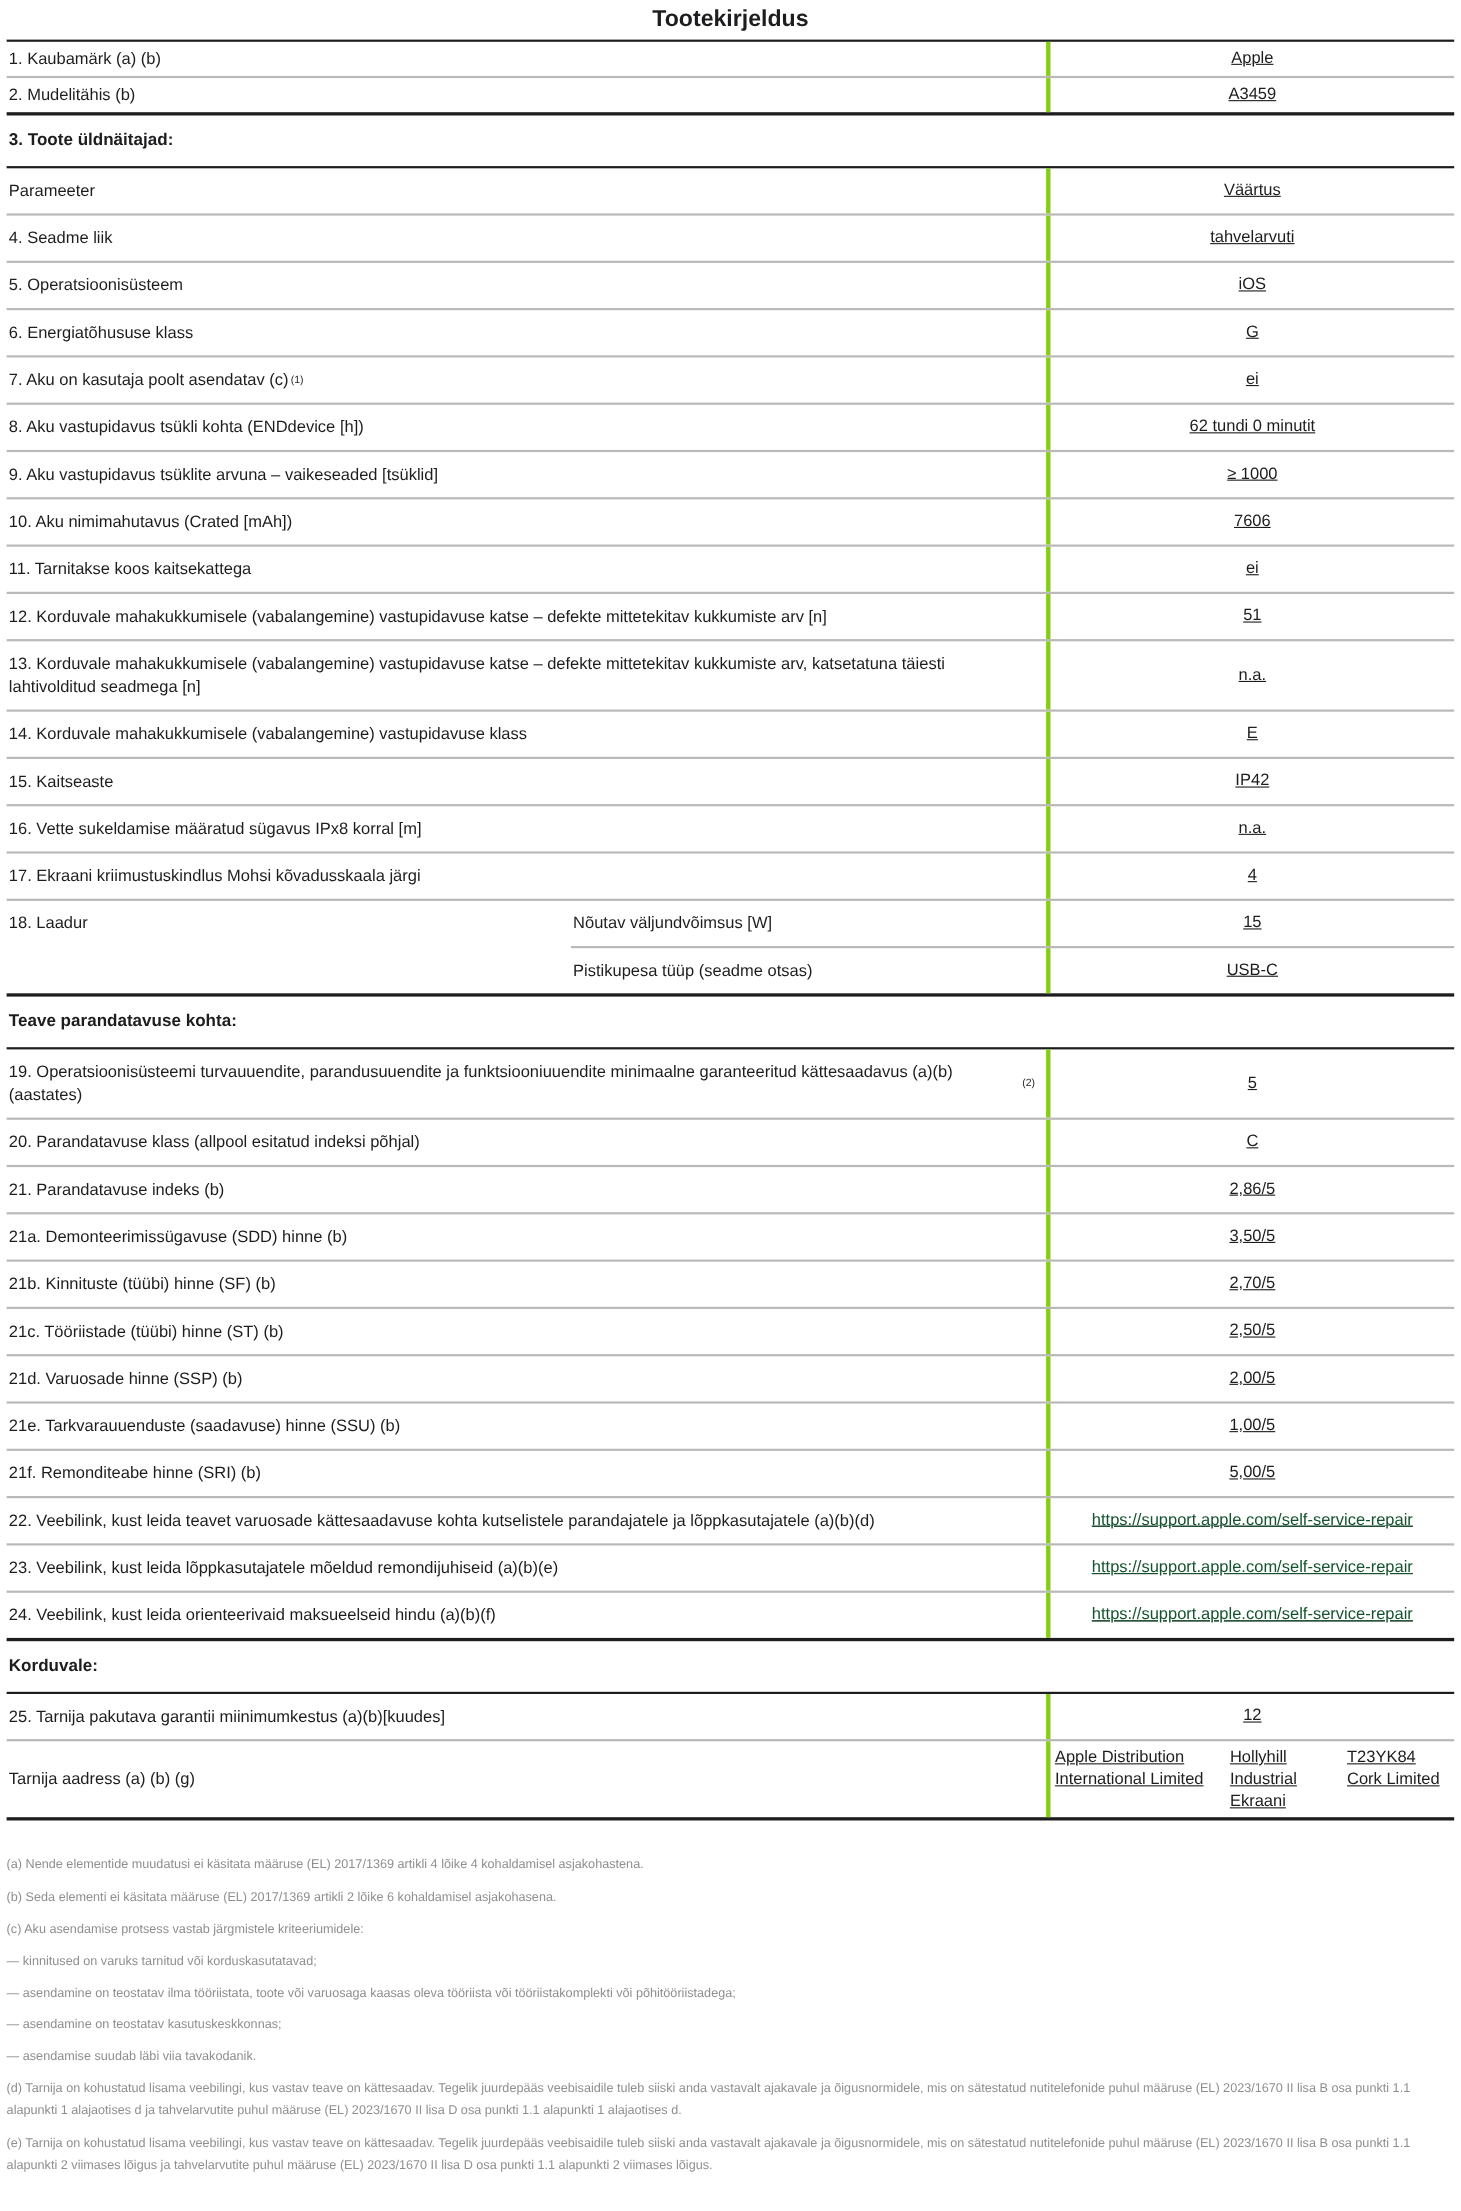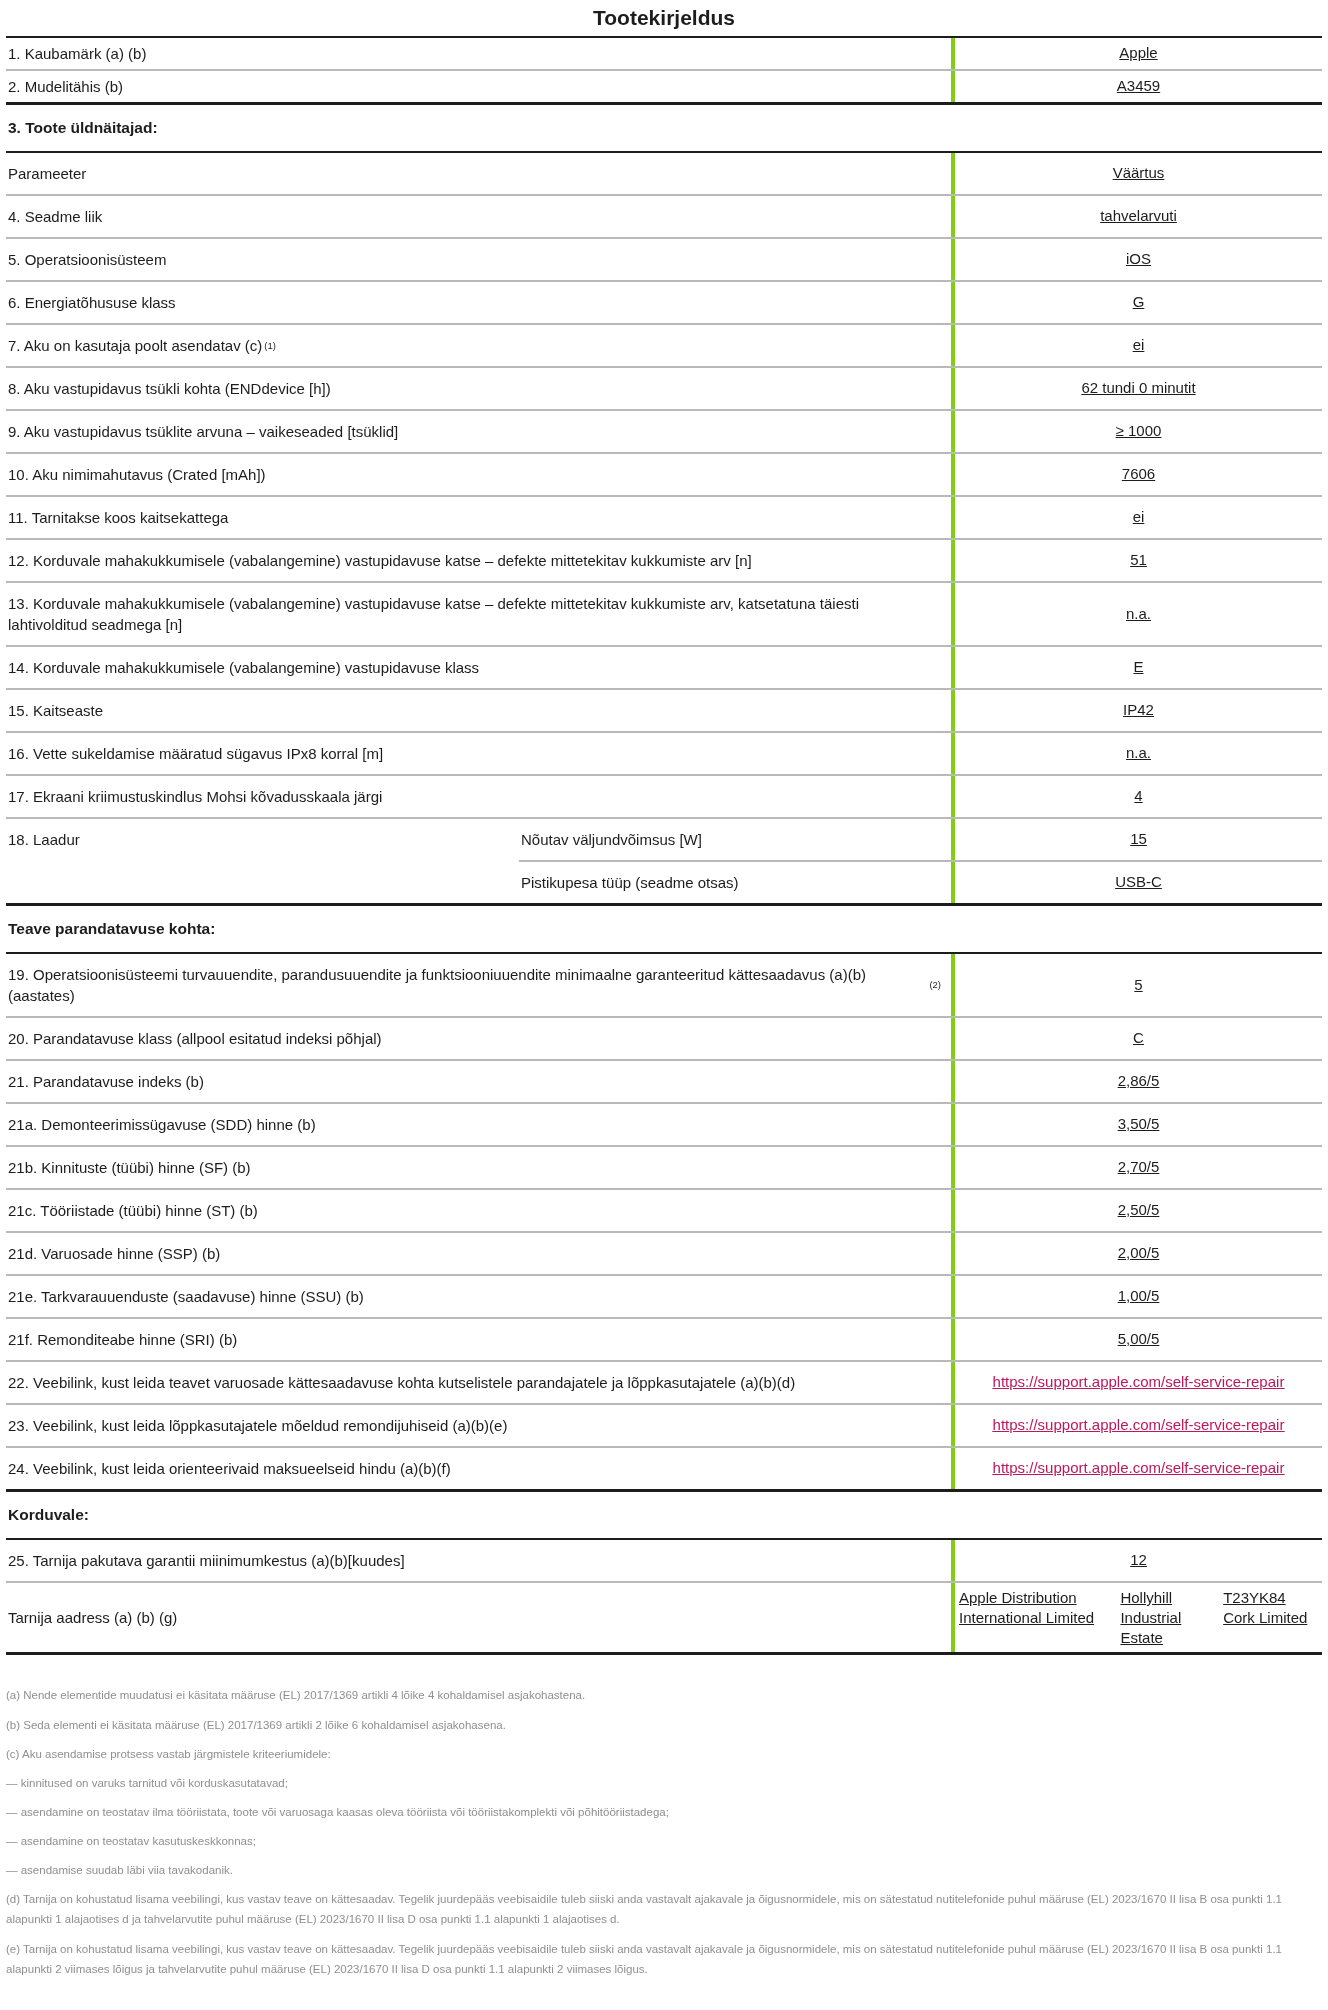--- a/index.html
+++ b/index.html
@@ -74,21 +74,21 @@
     display: flex;
     align-items: center;
     padding: 10px 10px 10px 2px;
     font-size: 15px;
     line-height: 1.4;
   }
 
   sup { font-size: 9.5px; margin-left: 2px; line-height: 0; }
 
   a.link {
-    color: #be185d;
+    color: #14532d;
     text-decoration: underline;
     font-size: 15px;
     word-break: break-all;
   }
 
   .addr {
     flex-direction: row;
     align-items: flex-start;
     justify-content: center;
     text-align: left;
@@ -269,21 +269,21 @@
 
   <div class="tbl">
     <div class="row">
       <div class="cell-l">25. Tarnija pakutava garantii miinimumkestus (a)(b)[kuudes]</div>
       <div class="cell-r">12</div>
     </div>
     <div class="row">
       <div class="cell-l">Tarnija aadress (a) (b) (g)</div>
       <div class="cell-r addr">
         <div>Apple Distribution International Limited</div>
-        <div>Hollyhill Industrial Estate</div>
+        <div>Hollyhill Industrial Ekraani</div>
         <div>T23YK84 Cork Limited</div>
       </div>
     </div>
   </div>
 
   <div class="footnotes">
     <p>(a) Nende elementide muudatusi ei käsitata määruse (EL) 2017/1369 artikli 4 lõike 4 kohaldamisel asjakohastena.</p>
     <p>(b) Seda elementi ei käsitata määruse (EL) 2017/1369 artikli 2 lõike 6 kohaldamisel asjakohasena.</p>
     <p>(c) Aku asendamise protsess vastab järgmistele kriteeriumidele:</p>
     <p>— kinnitused on varuks tarnitud või korduskasutatavad;</p>

